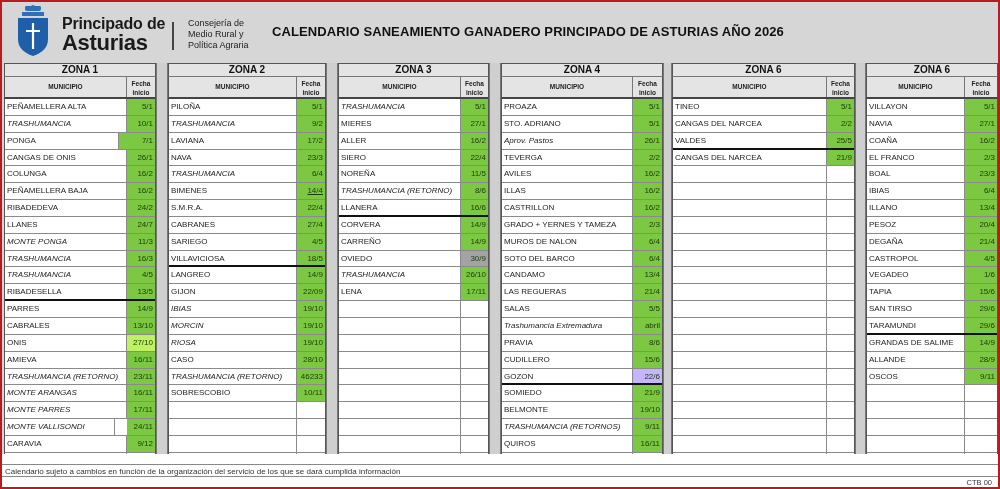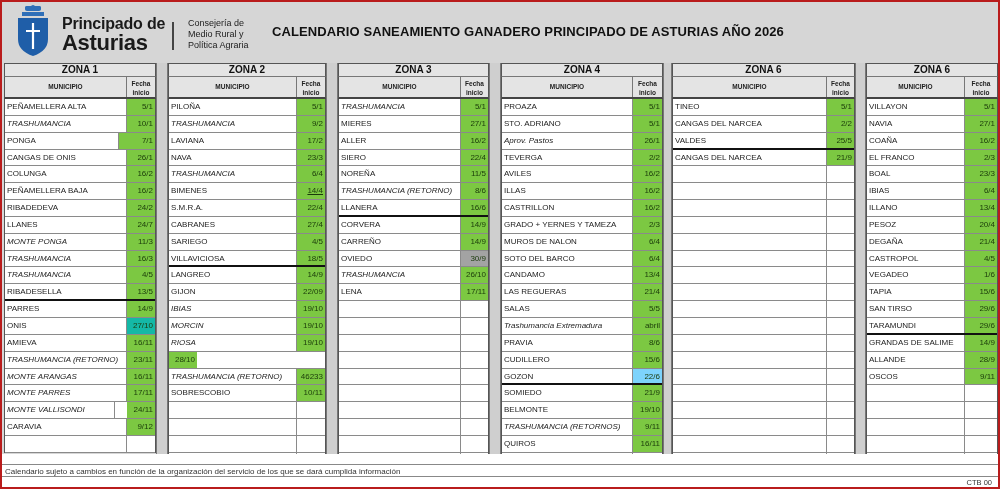--- a/index.html
+++ b/index.html
@@ -126,22 +126,26 @@
           </div>
           <div class="row sep">
             <div class="muni">RIBADESELLA</div>
             <div class="fecha green" style="width: 28px; background: rgb(124, 200, 66);">13/5</div>
           </div>
           <div class="row">
             <div class="muni">PARRES</div>
             <div class="fecha green" style="width: 28px; background: rgb(124, 200, 66);">14/9</div>
           </div>
           <div class="row">
+            <div class="muni">CABRALES</div>
+            <div class="fecha green" style="width: 28px; background: rgb(124, 200, 66);">13/10</div>
+          </div>
+          <div class="row">
             <div class="muni">ONIS</div>
-            <div class="fecha green" style="width: 28px; background: #14b8a6;">27/10</div>
+            <div class="fecha green" style="width: 28px; background: #bef264;">27/10</div>
           </div>
           <div class="row">
             <div class="muni">AMIEVA</div>
             <div class="fecha green" style="width: 28px; background: rgb(124, 200, 66);">16/11</div>
           </div>
           <div class="row">
             <div class="muni it">TRASHUMANCIA (RETORNO)</div>
             <div class="fecha green" style="width: 28px; background: rgb(124, 200, 66);">23/11</div>
           </div>
           <div class="row">
@@ -230,20 +234,21 @@
           </div>
           <div class="row">
             <div class="muni it">MORCIN</div>
             <div class="fecha green" style="width: 28px; background: rgb(124, 200, 66);">19/10</div>
           </div>
           <div class="row">
             <div class="muni it">RIOSA</div>
             <div class="fecha green" style="width: 28px; background: rgb(124, 200, 66);">19/10</div>
           </div>
           <div class="row">
+            <div class="muni">CASO</div>
             <div class="fecha green" style="width: 28px; background: rgb(124, 200, 66);">28/10</div>
           </div>
           <div class="row">
             <div class="muni it">TRASHUMANCIA (RETORNO)</div>
             <div class="fecha green" style="width: 28px; background: rgb(124, 200, 66);">46233</div>
           </div>
           <div class="row">
             <div class="muni">SOBRESCOBIO</div>
             <div class="fecha green" style="width: 28px; background: rgb(124, 200, 66);">10/11</div>
           </div>
@@ -434,21 +439,21 @@
           <div class="row">
             <div class="muni">PRAVIA</div>
             <div class="fecha green" style="width: 29px; background: rgb(124, 200, 66);">8/6</div>
           </div>
           <div class="row">
             <div class="muni">CUDILLERO</div>
             <div class="fecha green" style="width: 29px; background: rgb(124, 200, 66);">15/6</div>
           </div>
           <div class="row sep">
             <div class="muni">GOZON</div>
-            <div class="fecha green" style="width: 29px; background: #7dd3fc;">22/6</div>
+            <div class="fecha green" style="width: 29px; background: #c4b5fd;">22/6</div>
           </div>
           <div class="row">
             <div class="muni">SOMIEDO</div>
             <div class="fecha green" style="width: 29px; background: rgb(124, 200, 66);">21/9</div>
           </div>
           <div class="row">
             <div class="muni">BELMONTE</div>
             <div class="fecha green" style="width: 29px; background: rgb(124, 200, 66);">19/10</div>
           </div>
           <div class="row">

